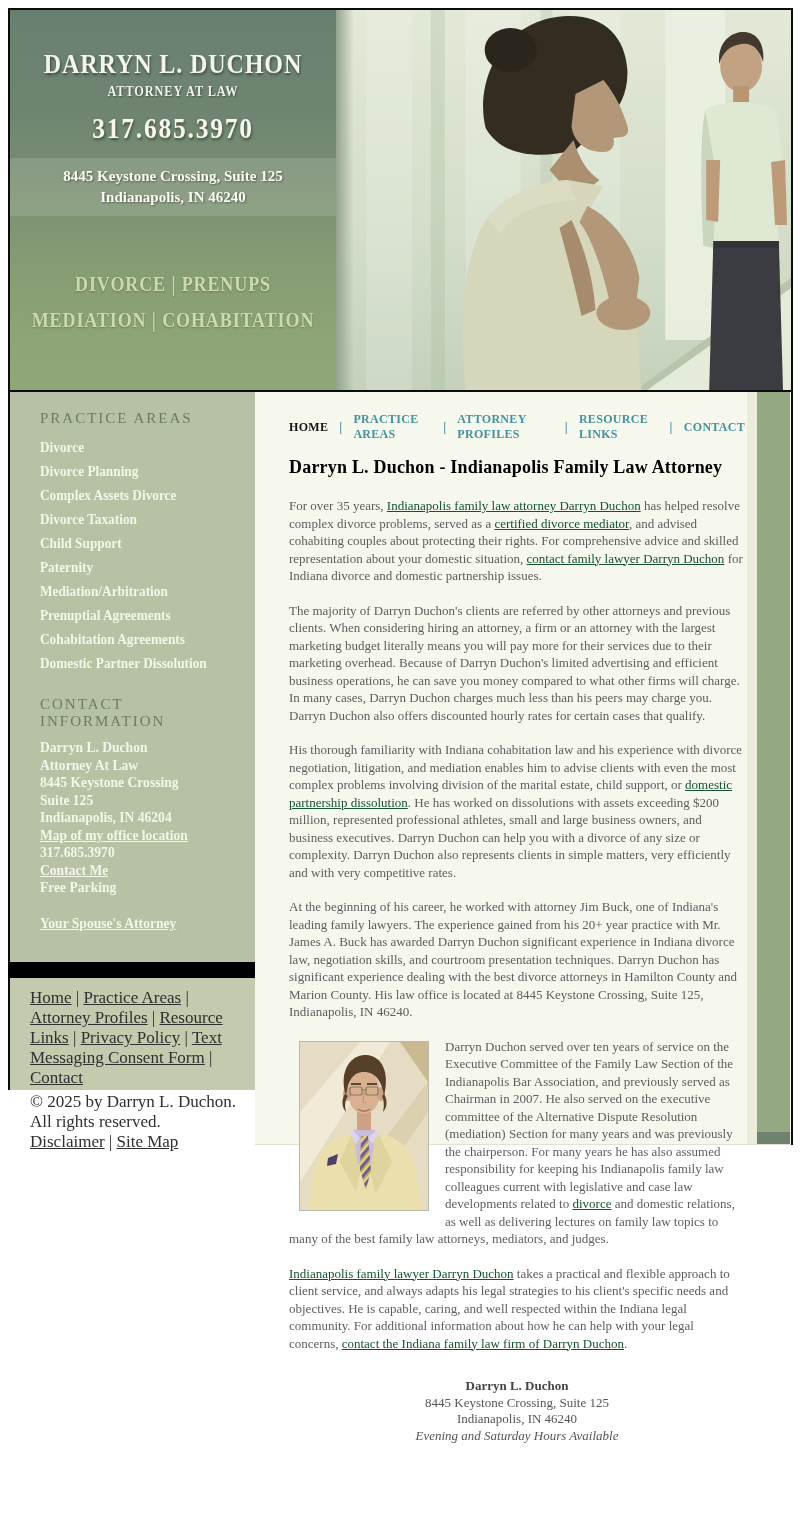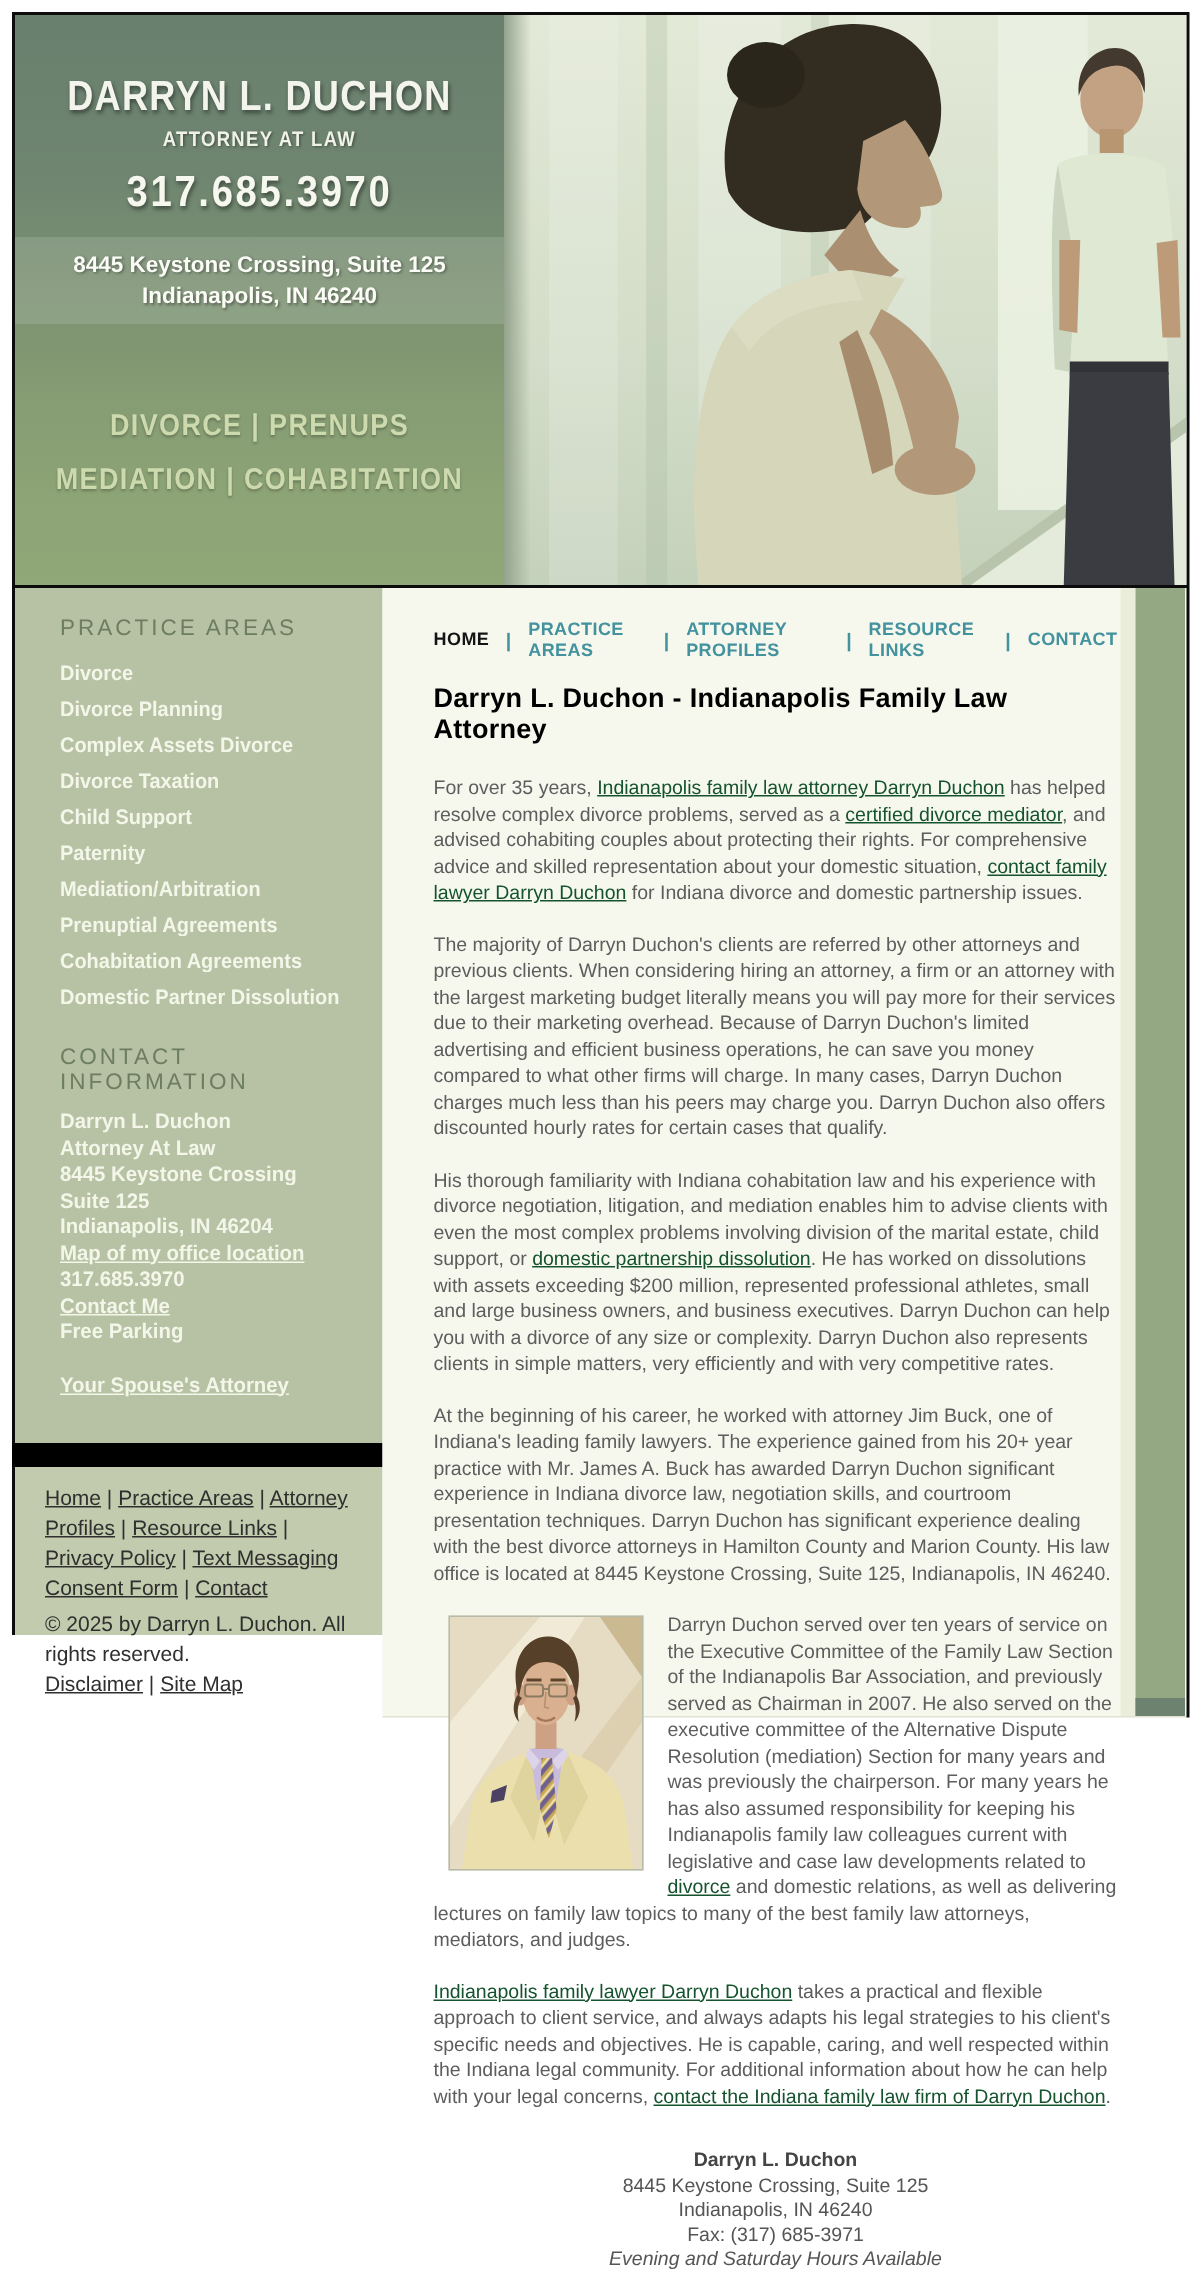--- a/index.html
+++ b/index.html
@@ -1,18 +1,18 @@
 <!DOCTYPE html>
 <html><head>
 <meta charset="utf-8">
 <style>
   * { margin:0; padding:0; box-sizing:border-box; }
   html,body { background:#ffffff; }
   .page { position:relative; width:796px; height:1526px; background:#fff;
-          font-family:Liberation Sans, sans-serif; overflow:hidden; }
+          font-family:Liberation Serif, serif; overflow:hidden; }
 
   
   .hero { position:absolute; left:8px; top:8px; width:785px; height:384px;
           border:2px solid #0c0c0c; display:flex; }
   .hero-left { width:326px; height:100%; position:relative; flex:none;
     background:linear-gradient(180deg,#69806e 0%,#6f8570 28%,#7b9172 48%,#869c73 68%,#8da476 85%,#90a878 100%); }
   .hero-name { position:absolute; top:38px; left:0; right:0; text-align:center; color:#f3f4ec;
     font-size:28px; font-weight:bold; letter-spacing:1px; transform:scaleX(.86);
     text-shadow:1px 2px 3px rgba(0,0,0,.45); white-space:nowrap; }
   .hero-sub { position:absolute; top:74px; left:0; right:0; text-align:center; color:#f0f2e8;
@@ -38,21 +38,21 @@
   .side-sec-title { color:#6d7d61; font-size:15px; letter-spacing:2px; margin-bottom:9px; }
   .pa-item { color:#f3f6e9; font-weight:bold; font-size:14px; line-height:24px;
     transform:scaleX(.95); transform-origin:left; cursor:pointer; }
   .ci-block { margin-top:20px; }
   .ci-line, .ci-link { display:block; color:#f3f6e9; font-weight:bold; font-size:14px; line-height:17.5px;
     transform:scaleX(.97); transform-origin:left; }
   .ci-link { text-decoration:underline; }
   .ci-spouse { margin-top:18px; }
   .black-bar { position:absolute; left:8px; top:962px; width:247px; height:16px; background:#000; }
   .side-footer { position:absolute; left:10px; top:978px; width:245px; height:112px;
-    background:#c2cbad; padding:10px 16px 0 20px; font-size:14px; color:#2f2f2f; line-height:20px; }
+    background:#c2cbad; padding:10px 16px 0 20px; font-size:17px; color:#2f2f2f; line-height:20px; }
   .side-footer a.lnk { color:#2f2f2f; }
   .side-footer .copy { margin-top:4px; }
 
   
   .content-bg { position:absolute; left:255px; top:392px; width:536px; height:753px;
     background:#f6f8ee; border-bottom:1px solid #dfe3d2; }
   .strip-pale { position:absolute; top:0; right:34px; width:10px; height:100%; background:#e9edd9; }
   .strip-green { position:absolute; top:0; right:1px; width:33px; height:100%; background:#93a883; }
   .strip-cap { position:absolute; bottom:0; left:0; width:100%; height:12px; background:#6e8270; }
   .side-border-right { position:absolute; left:791px; top:392px; width:2px; height:753px; background:#0c0c0c; }
@@ -250,19 +250,18 @@
       <span><span>Darryn Duchon served over ten years of service on the Executive Committee of the Family Law Section of the Indianapolis Bar Association, and previously served as Chairman in 2007. He also served on the executive committee of the Alternative Dispute Resolution (mediation) Section for many years and was previously the chairperson. For many years he has also assumed responsibility for keeping his Indianapolis family law colleagues current with legislative and case law developments related to </span><a href="#" class="lnk">divorce</a><span> and domestic relations, as well as delivering lectures on family law topics to many of the best family law attorneys, mediators, and judges.</span></span>
       <span class="clearfix"></span>
     </div>
 
     <div class="para"><a href="#" class="lnk">Indianapolis family lawyer Darryn Duchon</a><span> takes a practical and flexible approach to client service, and always adapts his legal strategies to his client's specific needs and objectives. He is capable, caring, and well respected within the Indiana legal community. For additional information about how he can help with your legal concerns, </span><a href="#" class="lnk">contact the Indiana family law firm of Darryn Duchon</a><span>.</span></div>
 
     <div class="contact-block">
       <div class="cb-name">Darryn L. Duchon</div>
       <div>8445 Keystone Crossing, Suite 125</div>
       <div>Indianapolis, IN 46240</div>
-      <div>Fax: (317) 685-3971</div>
       <div class="cb-hours">Evening and Saturday Hours Available</div>
     </div>
 
   </main>
 
 </div>
 
 </body></html>

